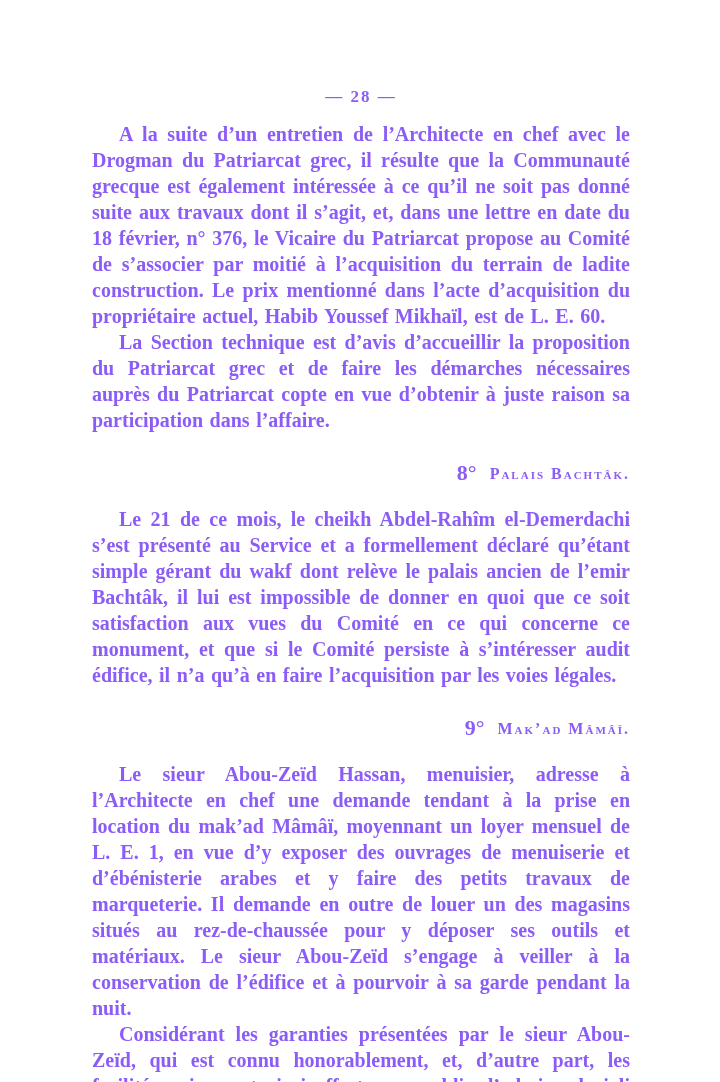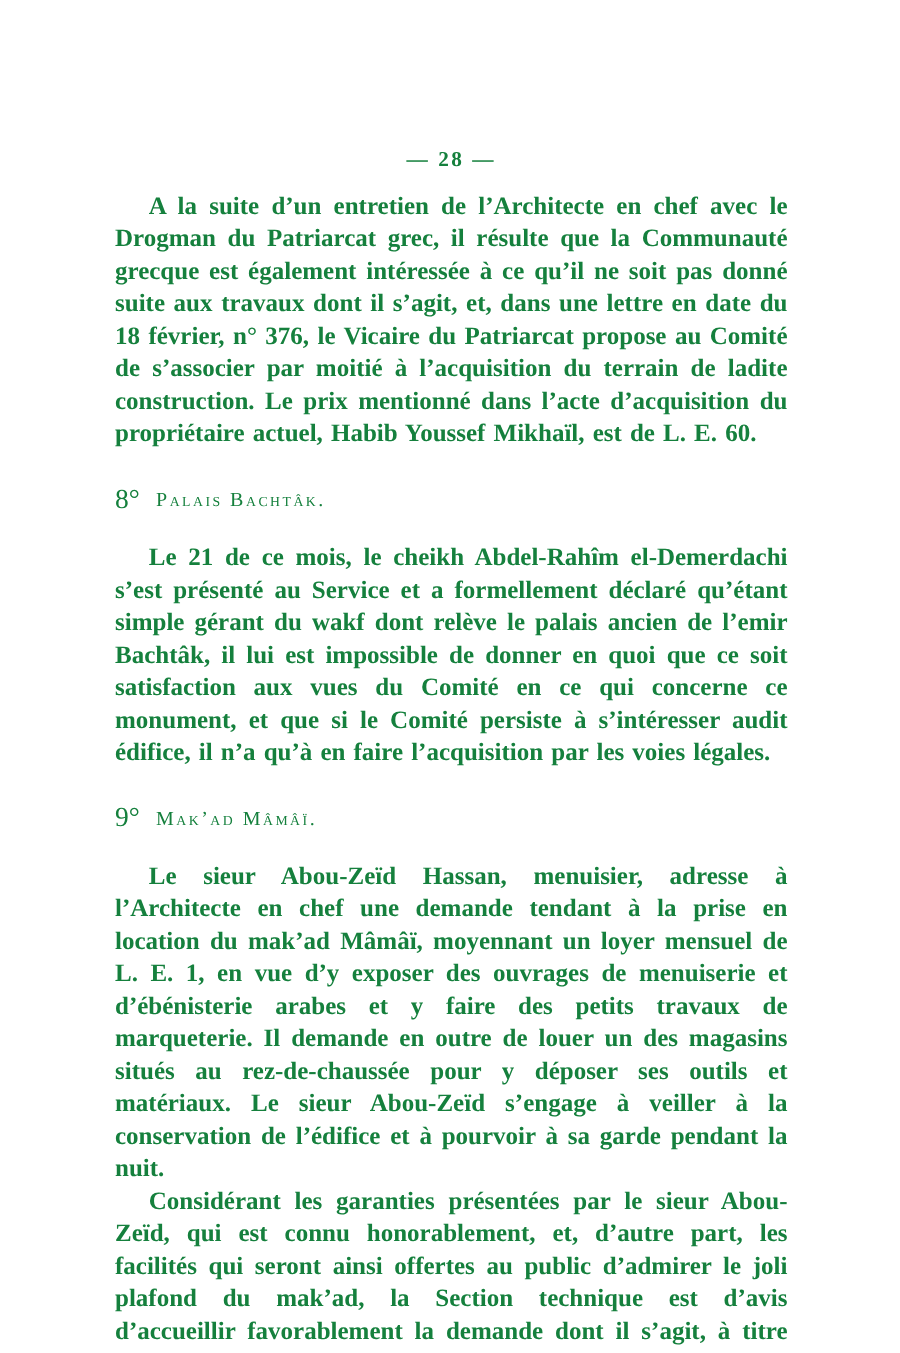--- a/index.html
+++ b/index.html
@@ -9,46 +9,46 @@
   }
   body {
     width: 720px;
     height: 1082px;
     overflow: hidden;
   }
   .page {
     box-sizing: border-box;
     width: 720px;
     height: 1082px;
-    padding: 118px 90px 0 92px;
+    padding: 87px 90px 0 92px;
     background: #ffffff;
     font-family: "Liberation Serif", "DejaVu Serif", serif;
     font-weight: 700;
-    color: #15803d;
+    color: #8b5cf6;
     -webkit-font-smoothing: antialiased;
   }
   .page-number {
     text-align: center;
     font-size: 17px;
     letter-spacing: 2px;
     margin: 0 0 14px 0;
     font-weight: 700;
   }
   .para {
     margin: 0;
     font-size: 20px;
     line-height: 26px;
     text-align: justify;
     text-indent: 27px;
     word-spacing: 1.5px;
   }
   .heading {
     margin: 24px 0 18px 0;
-    text-align: left;
-    font-weight: 400;
+    text-align: right;
+    font-weight: 700;
     line-height: 28px;
   }
   .hnum {
     font-size: 22px;
     margin-right: 13px;
     vertical-align: -1px;
   }
   .htitle {
     font-size: 16px;
     font-variant: small-caps;
@@ -57,20 +57,21 @@
 </style>
 </head>
 <body>
 
 <div class="page">
 
   <div class="page-number">— 28 —</div>
 
   <p class="para">A la suite d’un entretien de l’Architecte en chef avec le Drogman du Patriarcat grec, il résulte que la Communauté grecque est également intéressée à ce qu’il ne soit pas donné suite aux travaux dont il s’agit, et, dans une lettre en date du 18 février, n° 376, le Vicaire du Patriarcat propose au Comité de s’associer par moitié à l’acquisition du terrain de ladite construction. Le prix mentionné dans l’acte d’acquisition du propriétaire actuel, Habib Youssef Mikhaïl, est de L. E. 60.</p>
 
+  <p class="para">La Section technique est d’avis d’accueillir la proposition du Patriarcat grec et de faire les démarches nécessaires auprès du Patriarcat copte en vue d’obtenir à juste raison sa participation dans l’affaire.</p>
 
   <h2 class="heading">
     <span class="hnum">8°</span><span class="htitle">Palais Bachtâk.</span>
   </h2>
 
   <p class="para">Le 21 de ce mois, le cheikh Abdel-Rahîm el-Demerdachi s’est présenté au Service et a formellement déclaré qu’étant simple gérant du wakf dont relève le palais ancien de l’emir Bachtâk, il lui est impossible de donner en quoi que ce soit satisfaction aux vues du Comité en ce qui concerne ce monument, et que si le Comité persiste à s’intéresser audit édifice, il n’a qu’à en faire l’acquisition par les voies légales.</p>
 
 
   <h2 class="heading">
     <span class="hnum">9°</span><span class="htitle">Mak’ad Mâmâï.</span>

